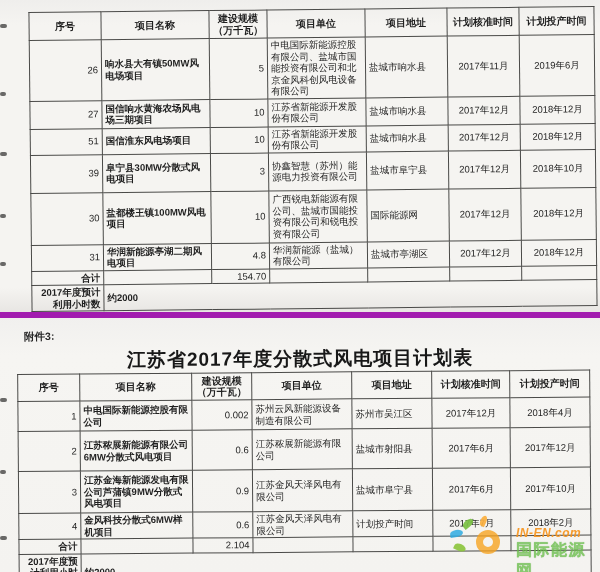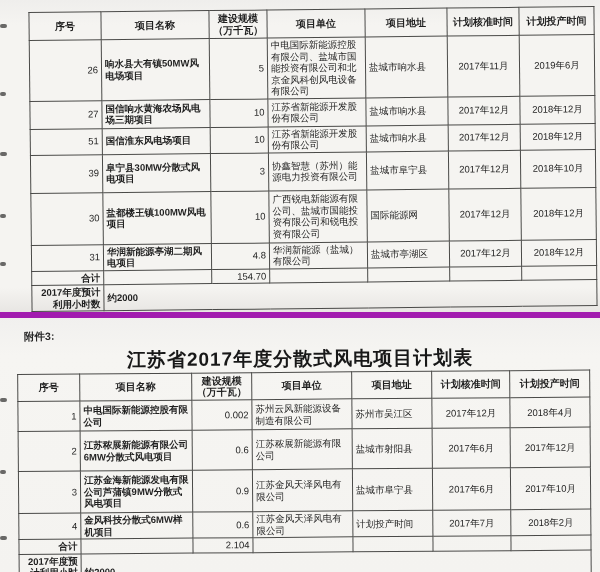--- a/index.html
+++ b/index.html
@@ -223,20 +223,33 @@
         <td></td>
       </tr>
       <tr style="height:26px">
         <td class="ctr bold">2017年度预计利用小时数</td>
         <td colspan="6" class="lft bold">约2000</td>
       </tr>
     </tbody>
         </table>
     </div>
 
+    <div class="wm">
+      <div style="position:absolute;left:0;top:0;width:64px;height:52px;">
+        <div class="leaf leaf-o"></div>
+        <div class="leaf leaf-g1"></div>
+        <div class="leaf leaf-b"></div>
+        <div class="leaf leaf-g2"></div>
+        <div class="wm-ring"></div>
+      </div>
+      <div class="wm-txt">
+        <div class="wm-site">IN-EN.com</div>
+        <div class="wm-name">国际能源网</div>
+      </div>
+    </div>
   </div>
 
   <div class="edge-mark" style="left:0;top:24px;width:7px;height:4px;"></div>
   <div class="edge-mark" style="left:0;top:92px;width:6px;height:4px;"></div>
   <div class="edge-mark" style="left:0;top:152px;width:7px;height:4px;"></div>
   <div class="edge-mark" style="left:0;top:214px;width:6px;height:4px;"></div>
   <div class="edge-mark" style="left:0;top:262px;width:6px;height:4px;"></div>
   <div class="edge-mark" style="left:0;top:398px;width:7px;height:4px;"></div>
   <div class="edge-mark" style="left:0;top:470px;width:6px;height:4px;"></div>
   <div class="edge-mark" style="left:0;top:536px;width:7px;height:4px;"></div>

